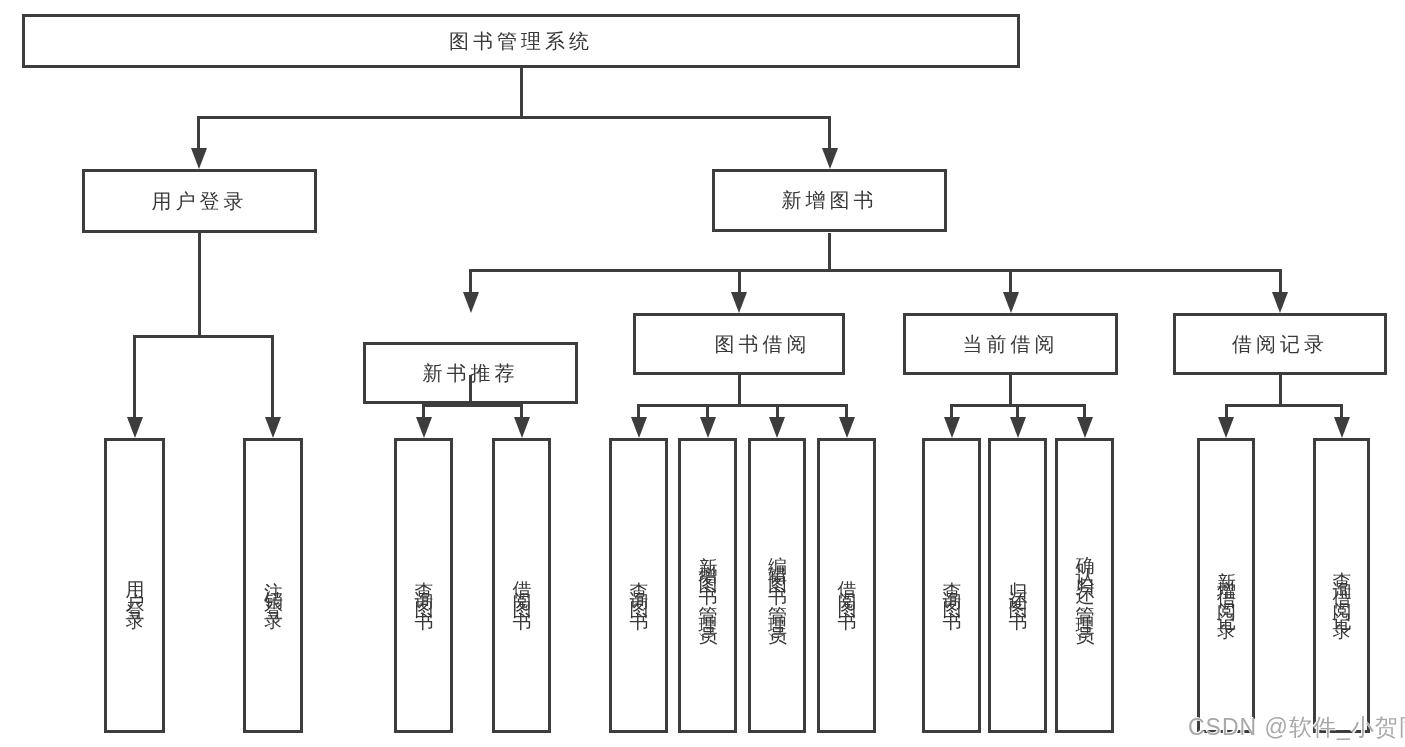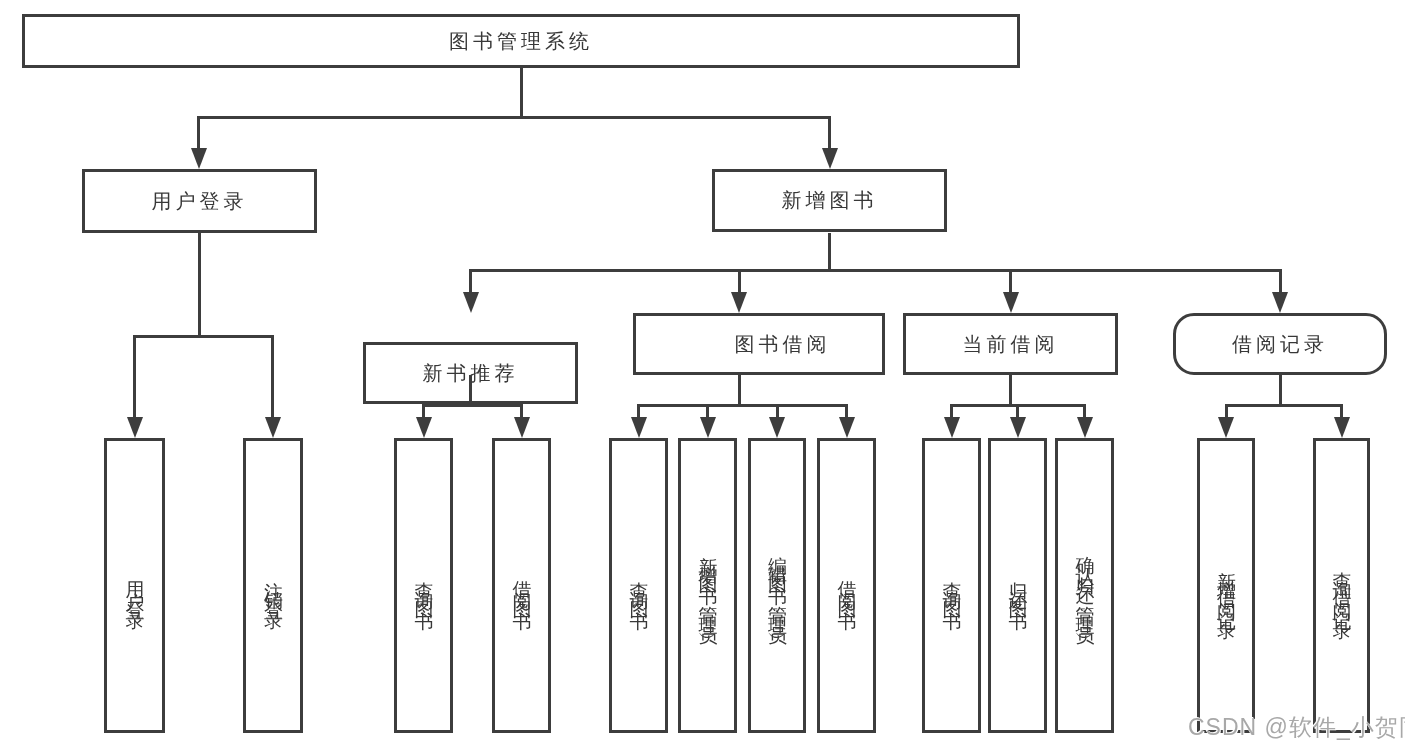--- a/index.html
+++ b/index.html
@@ -57,25 +57,25 @@
 <div class="canvas">
 
   <div class="node h-node" style="left:22px; top:14px; width:998px; height:54px;">图书管理系统</div>
 
   <div class="node h-node" style="left:82px; top:169px; width:235px; height:64px;">用户登录</div>
 
   <div class="node h-node" style="left:712px; top:169px; width:235px; height:63px;">新增图书</div>
 
   <div class="node h-node" style="left:363px; top:313px; width:215px; height:62px;margin-top:29px;">新书推荐</div>
 
-  <div class="node h-node" style="left:633px; top:313px; width:252px; height:62px;padding-left:47px;">图书借阅</div>
+  <div class="node h-node" style="left:633px; top:313px; width:212px; height:62px;padding-left:47px;">图书借阅</div>
 
   <div class="node h-node" style="left:903px; top:313px; width:215px; height:62px;text-align:right;">当前借阅</div>
 
-  <div class="node h-node" style="left:1173px; top:313px; width:214px; height:62px;border-radius:21px;">借阅记录</div>
+  <div class="node h-node" style="left:1173px; top:313px; width:214px; height:62px;">借阅记录</div>
 
   <div class="node v-node" style="left:104px; top:438px; width:61px; height:295px;">用户登录</div>
 
   <div class="node v-node" style="left:243px; top:438px; width:60px; height:295px;">注销登录</div>
 
   <div class="node v-node" style="left:394px; top:438px; width:59px; height:295px;">查询图书</div>
 
   <div class="node v-node" style="left:492px; top:438px; width:59px; height:295px;">借阅图书</div>
 
   <div class="node v-node" style="left:609px; top:438px; width:59px; height:295px;">查询图书</div>

